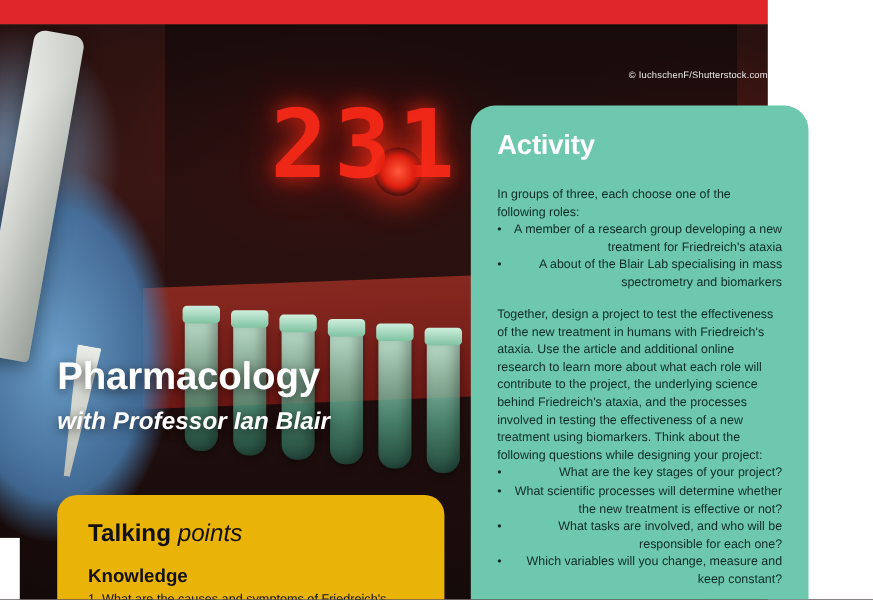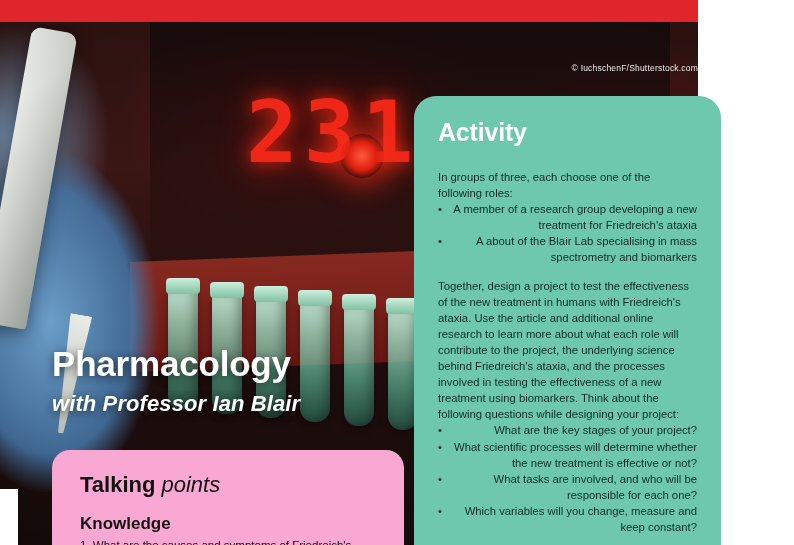--- a/index.html
+++ b/index.html
@@ -163,21 +163,20 @@
   }
 
   
   .title-block {
     position: absolute;
     left: 52px;
     top: 325px;
     z-index: 5;
     color: #ffffff;
     text-shadow: 0 2px 10px rgba(0,0,0,.6);
-    margin-top: 21px;
   }
   .title-main {
     font-size: 35px;
     font-weight: bold;
     letter-spacing: -0.2px;
     line-height: 1.05;
     margin: 0;
   }
   .title-sub {
     font-size: 22px;
@@ -188,21 +187,21 @@
     text-align: right;
   }
 
   
   .talking-card {
     position: absolute;
     left: 52px;
     top: 450px;
     width: 352px;
     height: 95px;
-    background: #f9a8d4;
+    background: #eab308;
     border-radius: 18px 18px 0 0;
     z-index: 5;
     padding: 22px 28px 0 28px;
     box-sizing: border-box;
   }
   .talking-title {
     font-size: 22px;
     font-weight: bold;
     color: #111111;
     margin: 0;
@@ -220,21 +219,21 @@
   .knowledge-item {
     font-size: 11.5px;
     color: #111;
     margin: 0;
     line-height: 1.35;
   }
 
   
   .activity-card {
     position: absolute;
-    left: 414px;
+    left: 428px;
     top: 96px;
     width: 307px;
     height: 449px;
     background: #6ec8ad;
     border-radius: 22px 22px 0 0;
     z-index: 6;
     padding: 22px 24px 0 24px;
     box-sizing: border-box;
     color: #0d2f26;
   }

